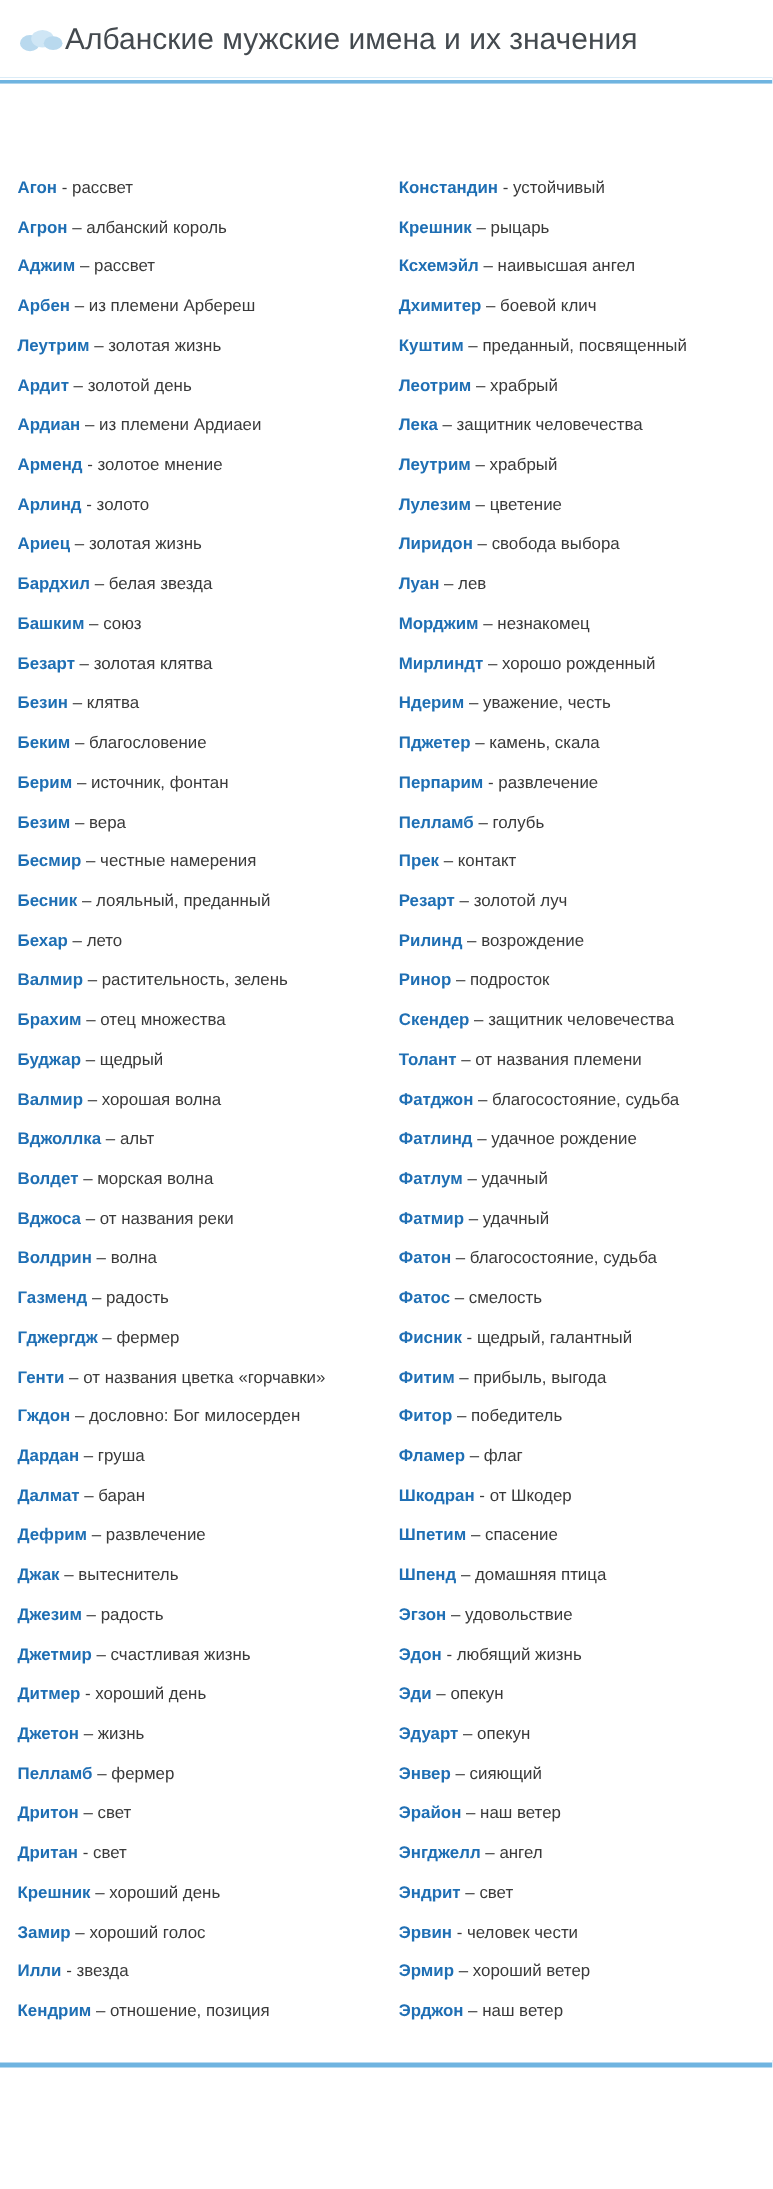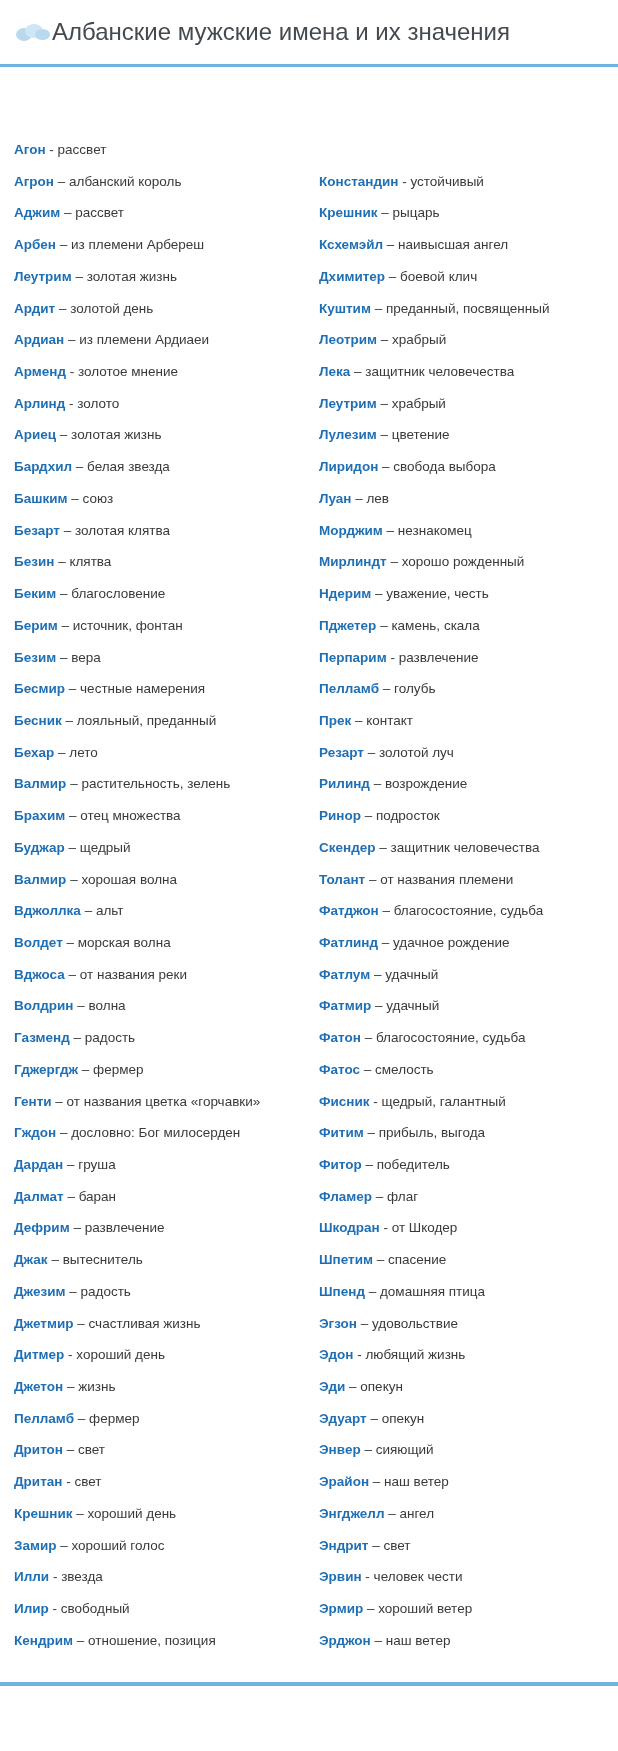--- a/index.html
+++ b/index.html
@@ -169,21 +169,20 @@
         <p class="entry"><span class="nm">Джезим</span><span class="dsc"> – радость</span></p>
         <p class="entry"><span class="nm">Джетмир</span><span class="dsc"> – счастливая жизнь</span></p>
         <p class="entry"><span class="nm">Дитмер</span><span class="dsc"> - хороший день</span></p>
         <p class="entry"><span class="nm">Джетон</span><span class="dsc"> – жизнь</span></p>
         <p class="entry"><span class="nm">Пелламб</span><span class="dsc"> – фермер</span></p>
         <p class="entry"><span class="nm">Дритон</span><span class="dsc"> – свет</span></p>
         <p class="entry"><span class="nm">Дритан</span><span class="dsc"> - свет</span></p>
         <p class="entry"><span class="nm">Крешник</span><span class="dsc"> – хороший день</span></p>
         <p class="entry"><span class="nm">Замир</span><span class="dsc"> – хороший голос</span></p>
         <p class="entry"><span class="nm">Илли</span><span class="dsc"> - звезда</span></p>
-        <p class="entry"><span class="nm">Илир</span><span class="dsc"> - свободный</span></p>
         <p class="entry"><span class="nm">Кендрим</span><span class="dsc"> – отношение, позиция</span></p>
       </div>
     <div class="col right" id="col-right">
         <p class="entry"><span class="nm">Констандин</span><span class="dsc"> - устойчивый</span></p>
         <p class="entry"><span class="nm">Крешник</span><span class="dsc"> – рыцарь</span></p>
         <p class="entry"><span class="nm">Ксхемэйл</span><span class="dsc"> – наивысшая ангел</span></p>
         <p class="entry"><span class="nm">Дхимитер</span><span class="dsc"> – боевой клич</span></p>
         <p class="entry"><span class="nm">Куштим</span><span class="dsc"> – преданный, посвященный</span></p>
         <p class="entry"><span class="nm">Леотрим</span><span class="dsc"> – храбрый</span></p>
         <p class="entry"><span class="nm">Лека</span><span class="dsc"> – защитник человечества</span></p>

